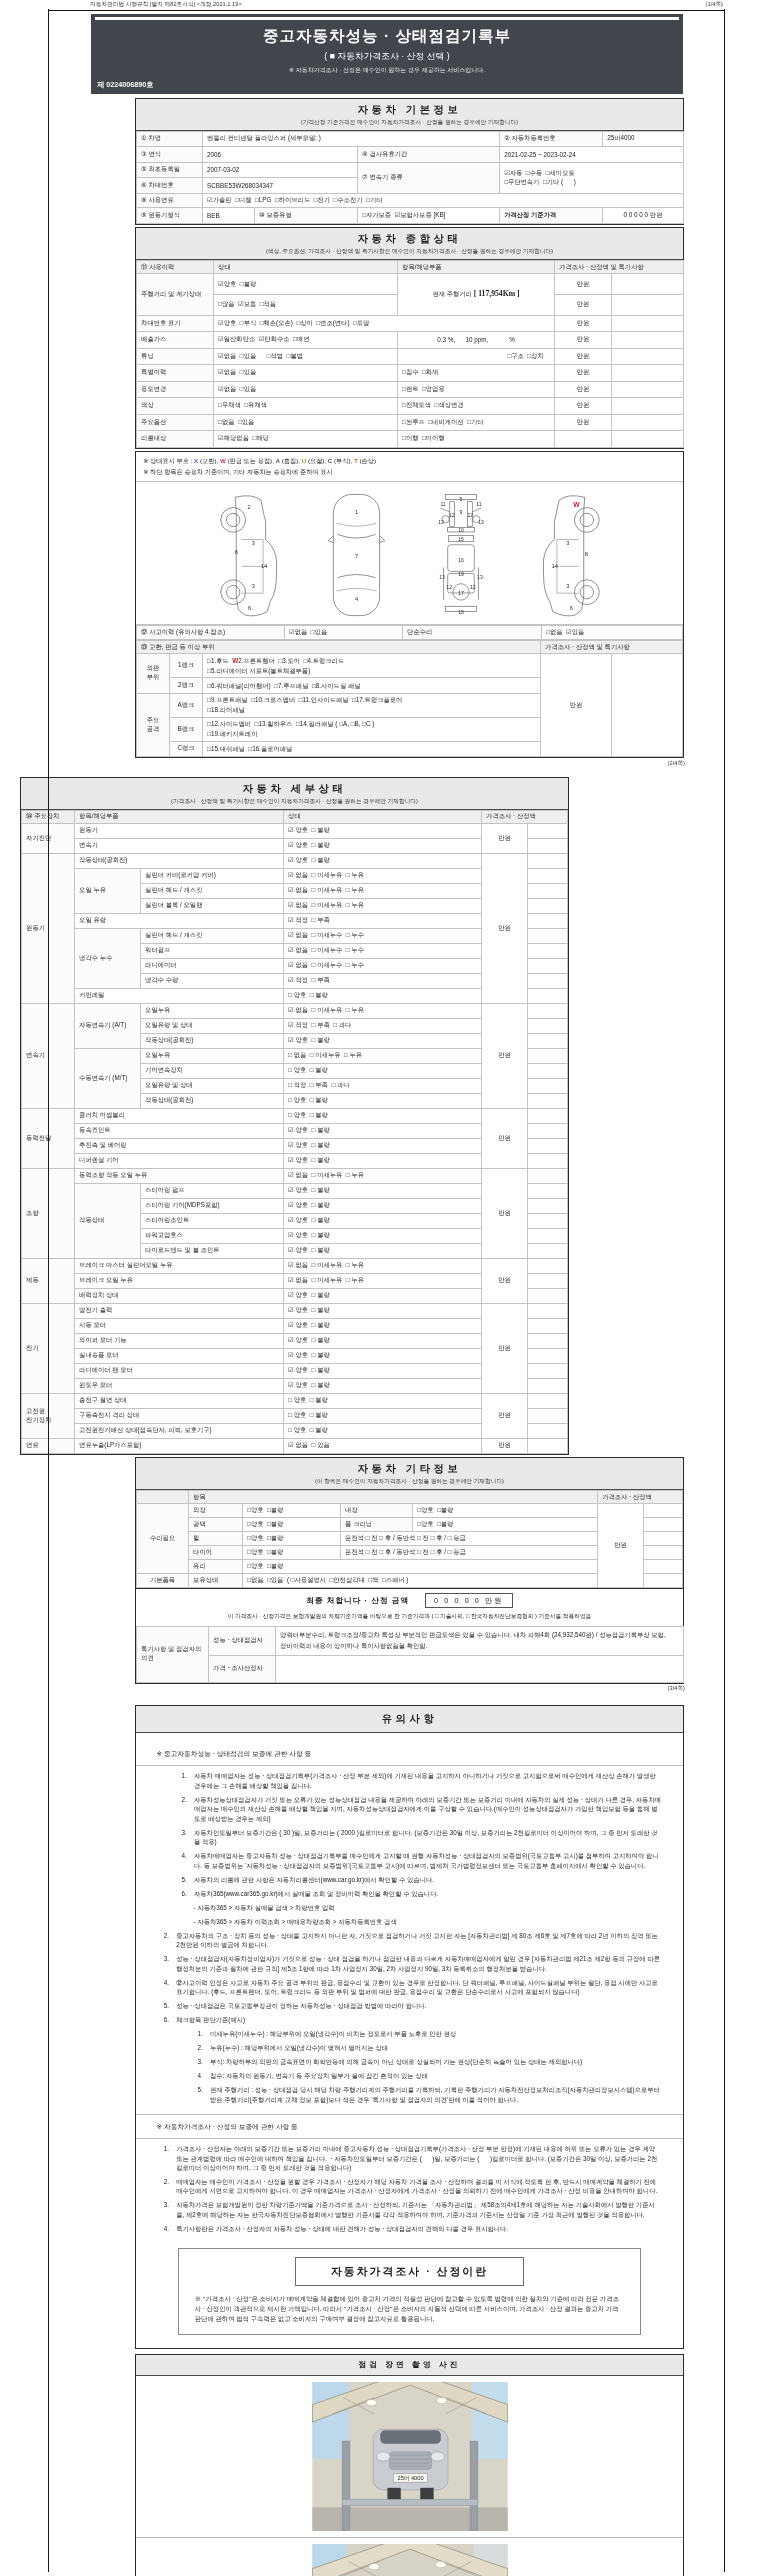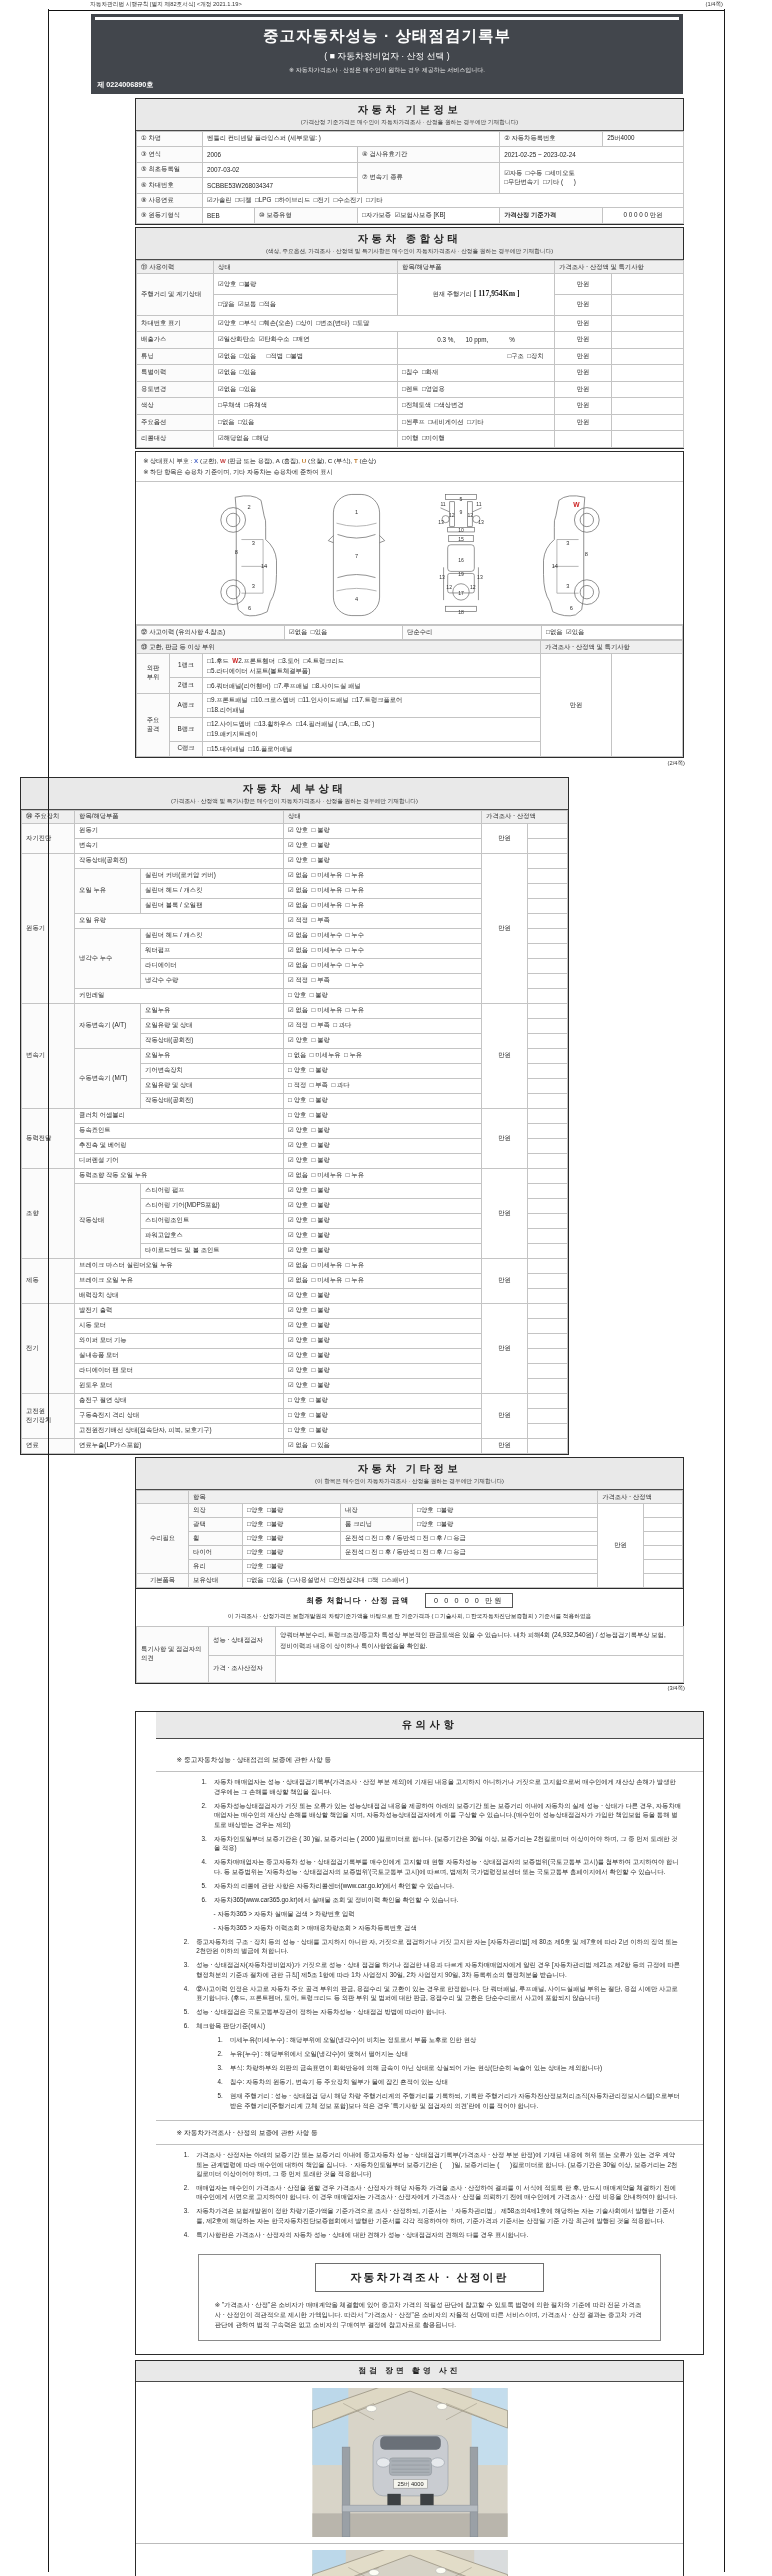--- a/index.html
+++ b/index.html
@@ -48,21 +48,21 @@
   .final-value{display:inline-block;border:0.5px solid #555;padding:1.5px 8.2px;font-size:7.2px;letter-spacing:2.1px;}
   .final-note{font-size:5.7px;text-align:center;padding:2.1px 0 4.1px;border-bottom:0;}
   
   .notice-body{padding:3.1px 20.6px 10.3px;font-size:6.3px;line-height:1.5;}
   .nl{display:flex;margin:4.6px 0;}
   .nn{flex:0 0 12.4px;}
   .nt{flex:1;white-space:pre-wrap;}
   .h,.h2{margin:6.2px -20.6px 5.2px;padding:6.2px 20.6px;border-bottom:0.5px solid #c0c0c0;font-size:6.7px;}
   .h2{border-top:0.5px solid #c0c0c0;margin-top:10.3px;}
   .i1{margin-left:25px;} .i0{margin-left:7.2px;} .i2{margin-left:41px;} .d1{margin-left:37px;}
-  .price-def-box{border:0.5px solid #8a8a8a;margin:14.4px 21.6px 3.1px;padding:0 15.5px 9.3px;}
+  .price-def-box{border:0.5px solid #8a8a8a;margin:14.4px 21.6px 3.1px;padding:0 15.5px 9.3px;font-family:Liberation Serif, serif;}
   .price-def-title{width:227px;margin:8.2px auto 8.2px;border:1px solid #6e6e6e;text-align:center;font-size:10.8px;font-weight:bold;letter-spacing:2.1px;padding:5.2px 0;background:#fff;}
   .price-def-text{font-size:6.4px;line-height:1.6;white-space:pre-wrap;}
   
   .photo-head{background:#e9e9e9;border-bottom:1px solid #4a4a4a;text-align:center;font-size:7.7px;font-weight:bold;letter-spacing:3.1px;padding:4.6px 0;}
   .photo-row{display:flex;justify-content:center;padding:6.2px 0;border-bottom:0.5px solid #bbb;}
   .photo-row:last-child{border-bottom:none;}
 </style>
 </head>
 <body>
 
@@ -72,21 +72,21 @@
 
   <div class="topline">
     <span>자동차관리법 시행규칙 [별지 제82호서식] &lt;개정 2021.1.19&gt;</span>
     <span>(1/4쪽)</span>
   </div>
   <div class="tophr"></div>
 
   <div class="doc-header">
     <div class="stripe"></div>
     <div class="doc-title">중고자동차성능 · 상태점검기록부</div>
-    <div class="doc-sub">( ■ 자동차정비업자 · 산정 선택 )</div>
+    <div class="doc-sub">( ■ 자동차가격조사 · 산정 선택 )</div>
     <div class="doc-note">※ 자동차가격조사 · 산정은 매수인이 원하는 경우 제공하는 서비스입니다.</div>
     <div class="doc-no">제 0224006890호</div>
   </div>
 
   <div class="sec" style="margin-top:4px;">
     <div class="sec-head">
       <div class="sec-title">자동차 기본정보</div>
       <div class="sec-sub">(가격산정 기준가격은 매수인이 자동차가격조사 · 산정을 원하는 경우에만 기재합니다)</div>
     </div>
     <table>
@@ -743,21 +743,21 @@
       </tr>
       <tr style="height:27px">
         <td class="lbl">가격 · 조사산정자</td>
         <td></td>
       </tr>
     </tbody>
       </table>
   </div>
   <div class="pagemark">(3/4쪽)</div>
 
-  <div class="sec" style="margin-top:18px;padding-left:20px;">
+  <div class="sec" style="margin-top:12px;">
     <div class="sec-head" style="padding:6.2px 0;">
       <div class="sec-title">유의사항</div>
     </div>
     <div class="notice-body">
       <div id="notice-lines">
           <div class="nl h">
             <span class="nt">※ 중고자동차성능 · 상태점검의 보증에 관한 사항 등</span>
           </div>
           <div class="nl i1">
             <span class="nn">1.</span>

